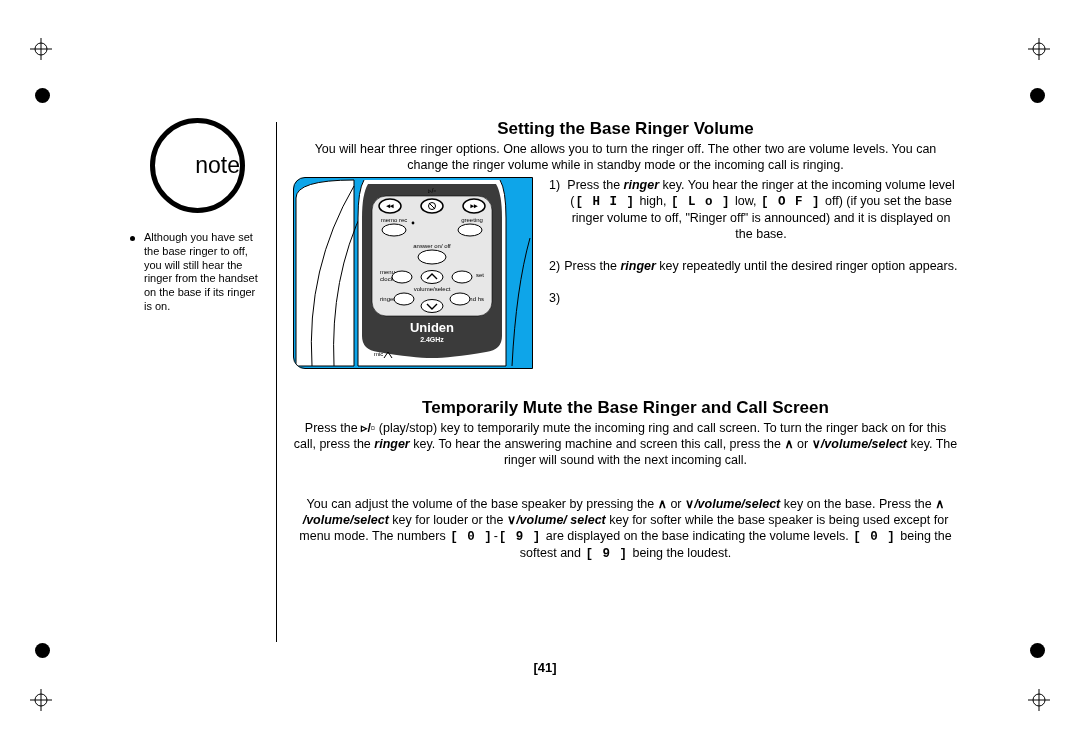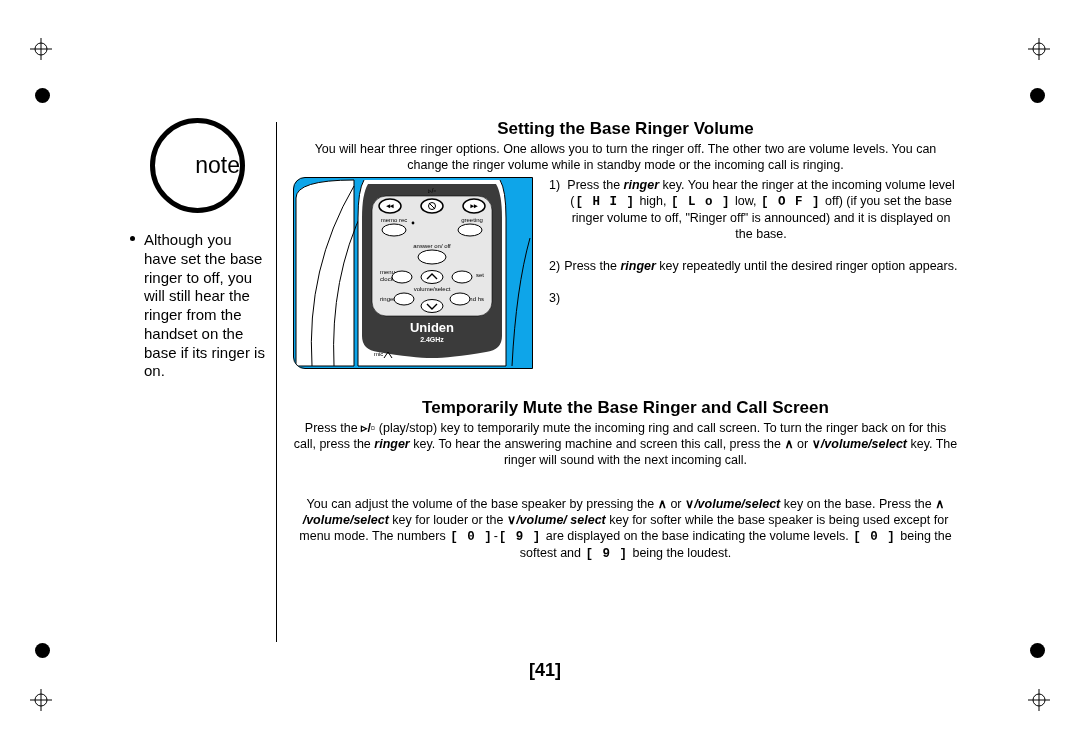--- a/index.html
+++ b/index.html
@@ -56,21 +56,21 @@
     width: 85px; height: 85px;
     border: 5px solid #000;
     border-radius: 50%;
     display: flex;
     align-items: center;
     justify-content: flex-end;
     font-size: 23px;
     margin: 0 auto 18px auto;
   }
   .note-item {
-    font-size: 15px;
+    font-size: 11px;
     line-height: 1.25;
     position: relative;
     padding-left: 14px;
   }
   .note-item::before {
     content: "";
     position: absolute;
     left: 0; top: 5px;
     width: 5px; height: 5px;
     background: #000;
@@ -137,21 +137,21 @@
     display: inline-block;
     font-weight: bold;
     font-family: Arial, sans-serif;
   }
 
   .page-num {
     position: absolute;
     left: 0; right: 0;
     top: 542px;
     text-align: center;
-    font-size: 18px;
+    font-size: 13px;
     font-weight: bold;
   }
 </style>
 </head>
 <body>
 
 <div class="crop-mark" style="left:30px; top:38px;">
     <div class="crop-circle"></div>
   </div>
 <div class="crop-mark" style="right:30px; top:38px;">

